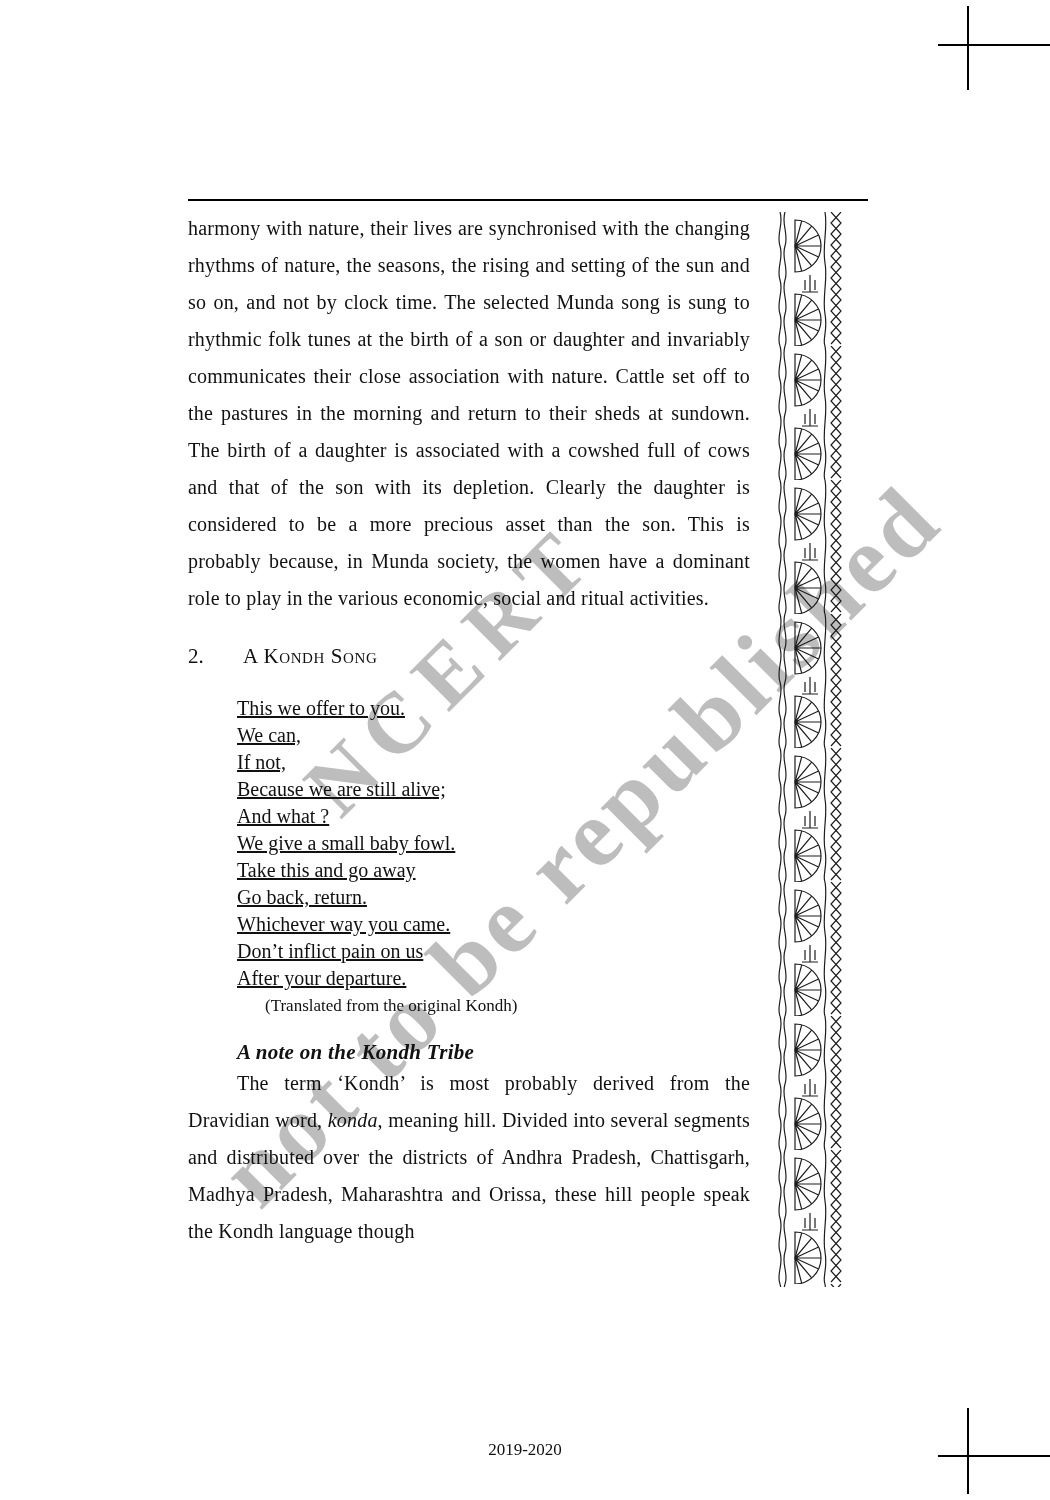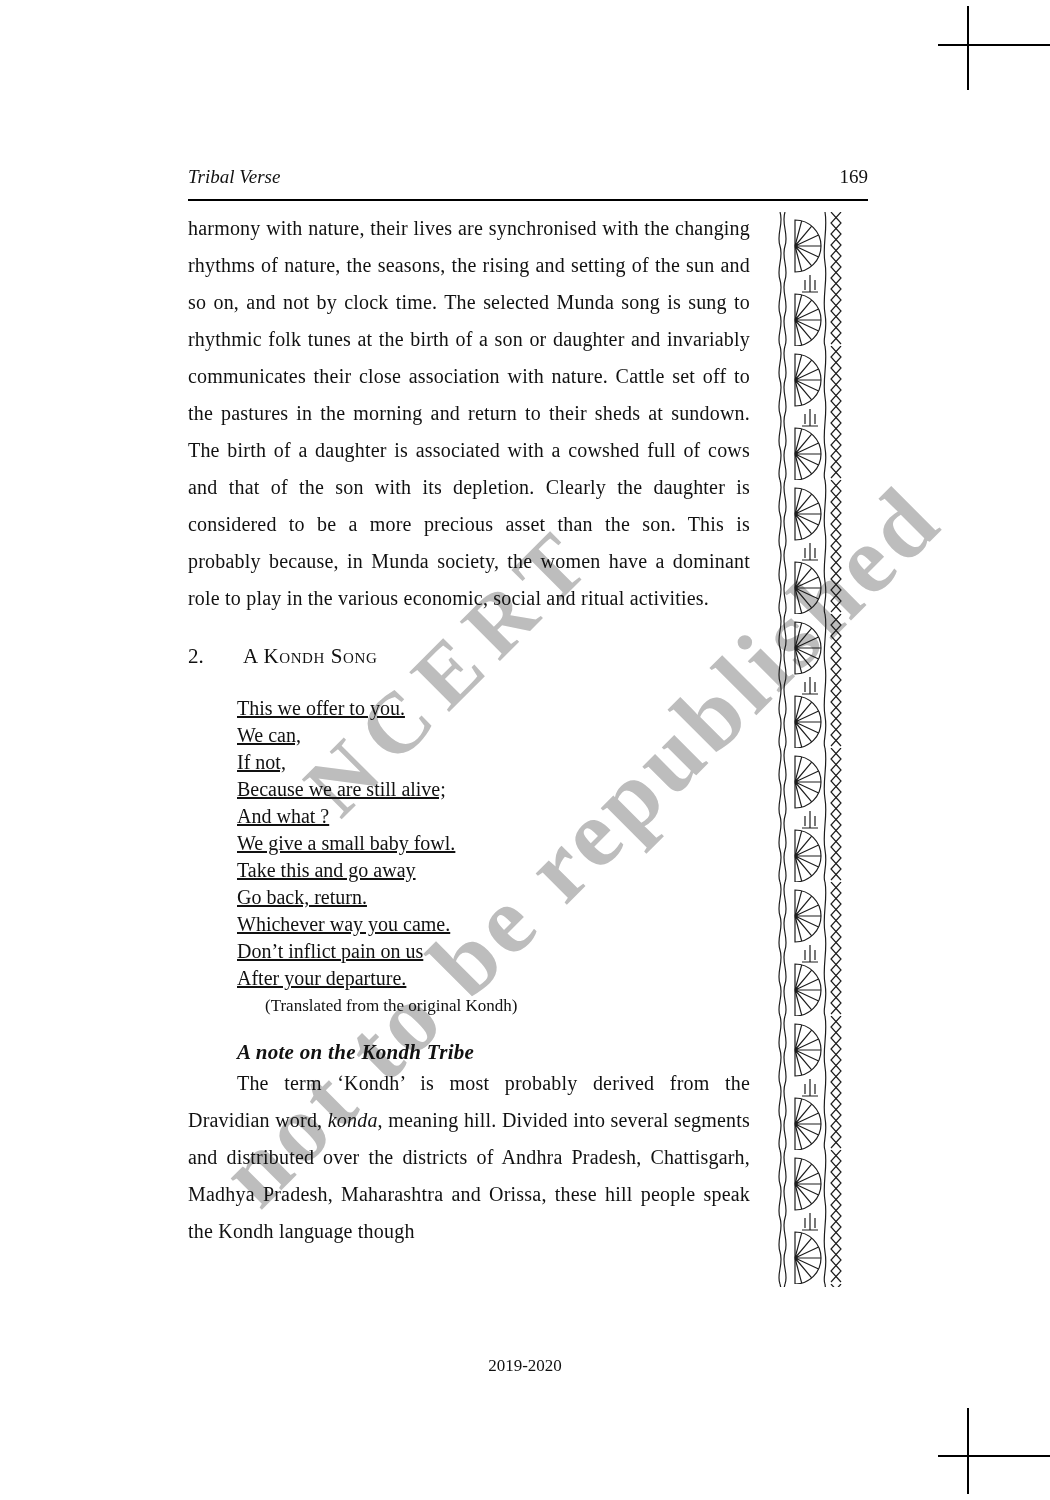--- a/index.html
+++ b/index.html
@@ -30,21 +30,21 @@
   .poem-line { font-size:20px; line-height:27px; }
   .attribution { margin-left:77px; margin-top:2px; font-size:17px; line-height:24px; }
   .note-heading { margin-top:22px; margin-left:49px; font-size:21px; font-style:italic; font-weight:bold; letter-spacing:0.3px; }
   .note-para { text-indent:49px; }
   .italic-word { font-style:italic; }
 
   
   .ornament { position:absolute; left:775px; top:212px; width:72px; height:1075px; z-index:2; }
 
   
-  .page-footer { position:absolute; left:0; top:1356px; width:1050px; text-align:center; font-size:17px; z-index:2; }
+  .page-footer { position:absolute; left:0; top:1440px; width:1050px; text-align:center; font-size:17px; z-index:2; }
 
   
   .watermark {
     position:absolute; z-index:1; color:#bdbdbd; font-weight:bold;
     white-space:nowrap; pointer-events:none; font-family:"Liberation Serif", serif;
   }
   .wm1 { left:150px; top:620px; width:600px; text-align:center; font-size:86px; letter-spacing:14px; transform:rotate(-45deg); }
   .wm2 { left:-30px; top:790px; width:1220px; text-align:center; font-size:96px; letter-spacing:5px; transform:rotate(-45deg); }
 
   
@@ -60,24 +60,20 @@
 <div class="page">
 
   <div class="crop-mark cm-tr-v"></div>
   <div class="crop-mark cm-tr-h"></div>
   <div class="crop-mark cm-br-v"></div>
   <div class="crop-mark cm-br-h"></div>
 
   <div class="watermark wm1">NCERT</div>
   <div class="watermark wm2">not to be republished</div>
 
-  <header class="page-header">
-    <span class="running-title">Tribal Verse</span>
-    <span class="page-number">169</span>
-  </header>
   <div class="header-rule"></div>
 
   <main class="text-column">
     <p class="body-para">harmony with nature, their lives are synchronised with the changing rhythms of nature, the seasons, the rising and setting of the sun and so on, and not by clock time. The selected Munda song is sung to rhythmic folk tunes at the birth of a son or daughter and invariably communicates their close association with nature. Cattle set off to the pastures in the morning and return to their sheds at sundown. The birth of a daughter is associated with a cowshed full of cows and that of the son with its depletion. Clearly the daughter is considered to be a more precious asset than the son. This is probably because, in Munda society, the women have a dominant role to play in the various economic, social and ritual activities.</p>
 
     <h2 class="section-heading">
       <span class="section-number">2.</span><span class="section-title">A Kondh Song</span>
     </h2>
 
     <div class="poem">

